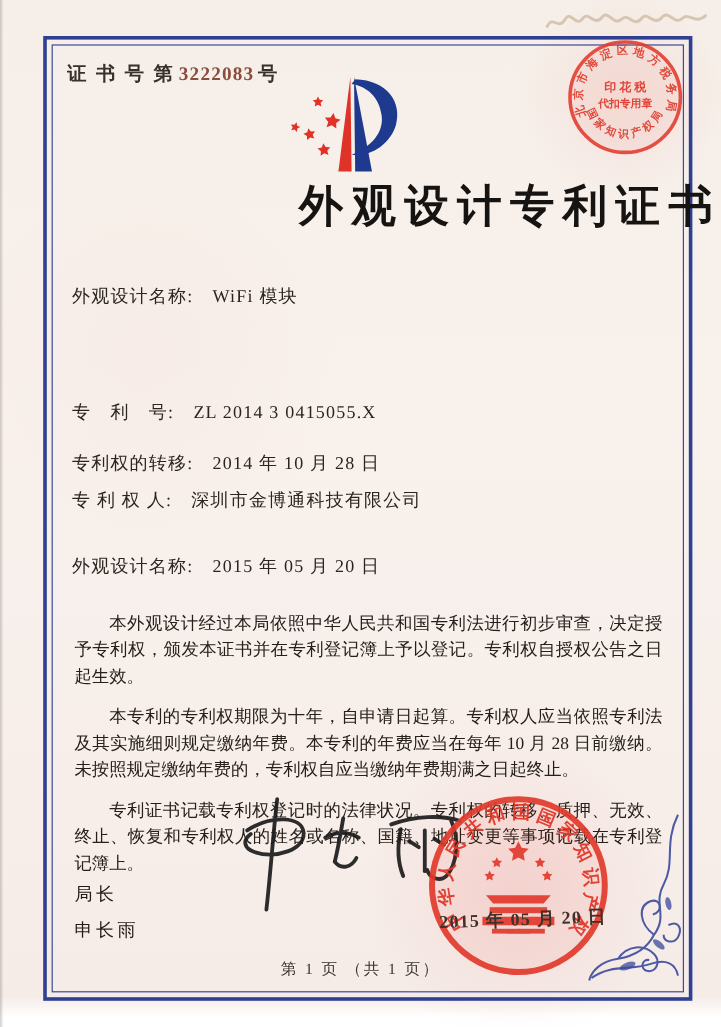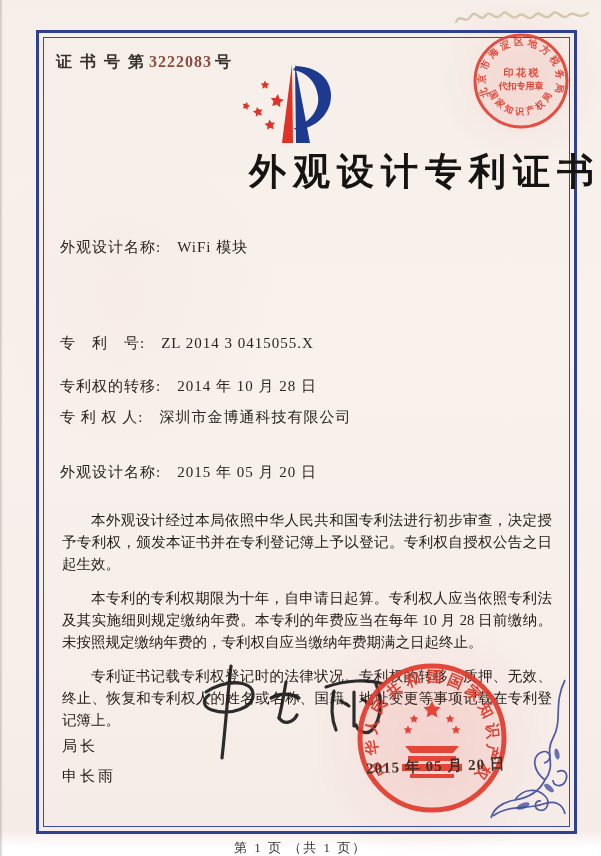--- a/index.html
+++ b/index.html
@@ -24,21 +24,21 @@
   .field .lbl{margin-right:16px;}
   .body-text{position:absolute;left:50px;top:497px;width:514px;font-size:14.5px;line-height:22px;text-align:justify;color:#262019;}
   .body-text p{margin:12px;text-indent:2em;}
   .director{position:absolute;left:62px;top:694px;font-size:15px;letter-spacing:3px;color:#201b17;line-height:30px;margin-top:37px;}
   .signature{position:absolute;left:168px;top:658px;}
   .seal-official{position:absolute;left:352px;top:658px;}
   .date-stamp{position:absolute;left:366px;top:757px;font-size:15px;font-weight:bold;letter-spacing:1px;color:#40302a;transform:rotate(-2deg);z-index:5;}
   .seal-tax{position:absolute;left:466px;top:26px;z-index:4;}
   .scribble{position:absolute;left:452px;top:4px;}
   .corner-ornament{position:absolute;right:30px;bottom:28px;}
-  .footer-page{position:absolute;left:0;right:0;top:799px;text-align:center;font-size:13px;letter-spacing:2px;color:#3a332d;margin-top:40px;}
+  .footer-page{position:absolute;left:0;right:0;top:799px;text-align:center;font-size:13px;letter-spacing:2px;color:#3a332d;}
   .logo{position:absolute;left:230px;top:56px;}
 </style>
 </head>
 <body>
 
 <div class="paper">
   <div class="scan-edge-left"></div>
 
   <div class="scribble">
     <svg width="142" height="28" viewBox="0 0 142 28">

